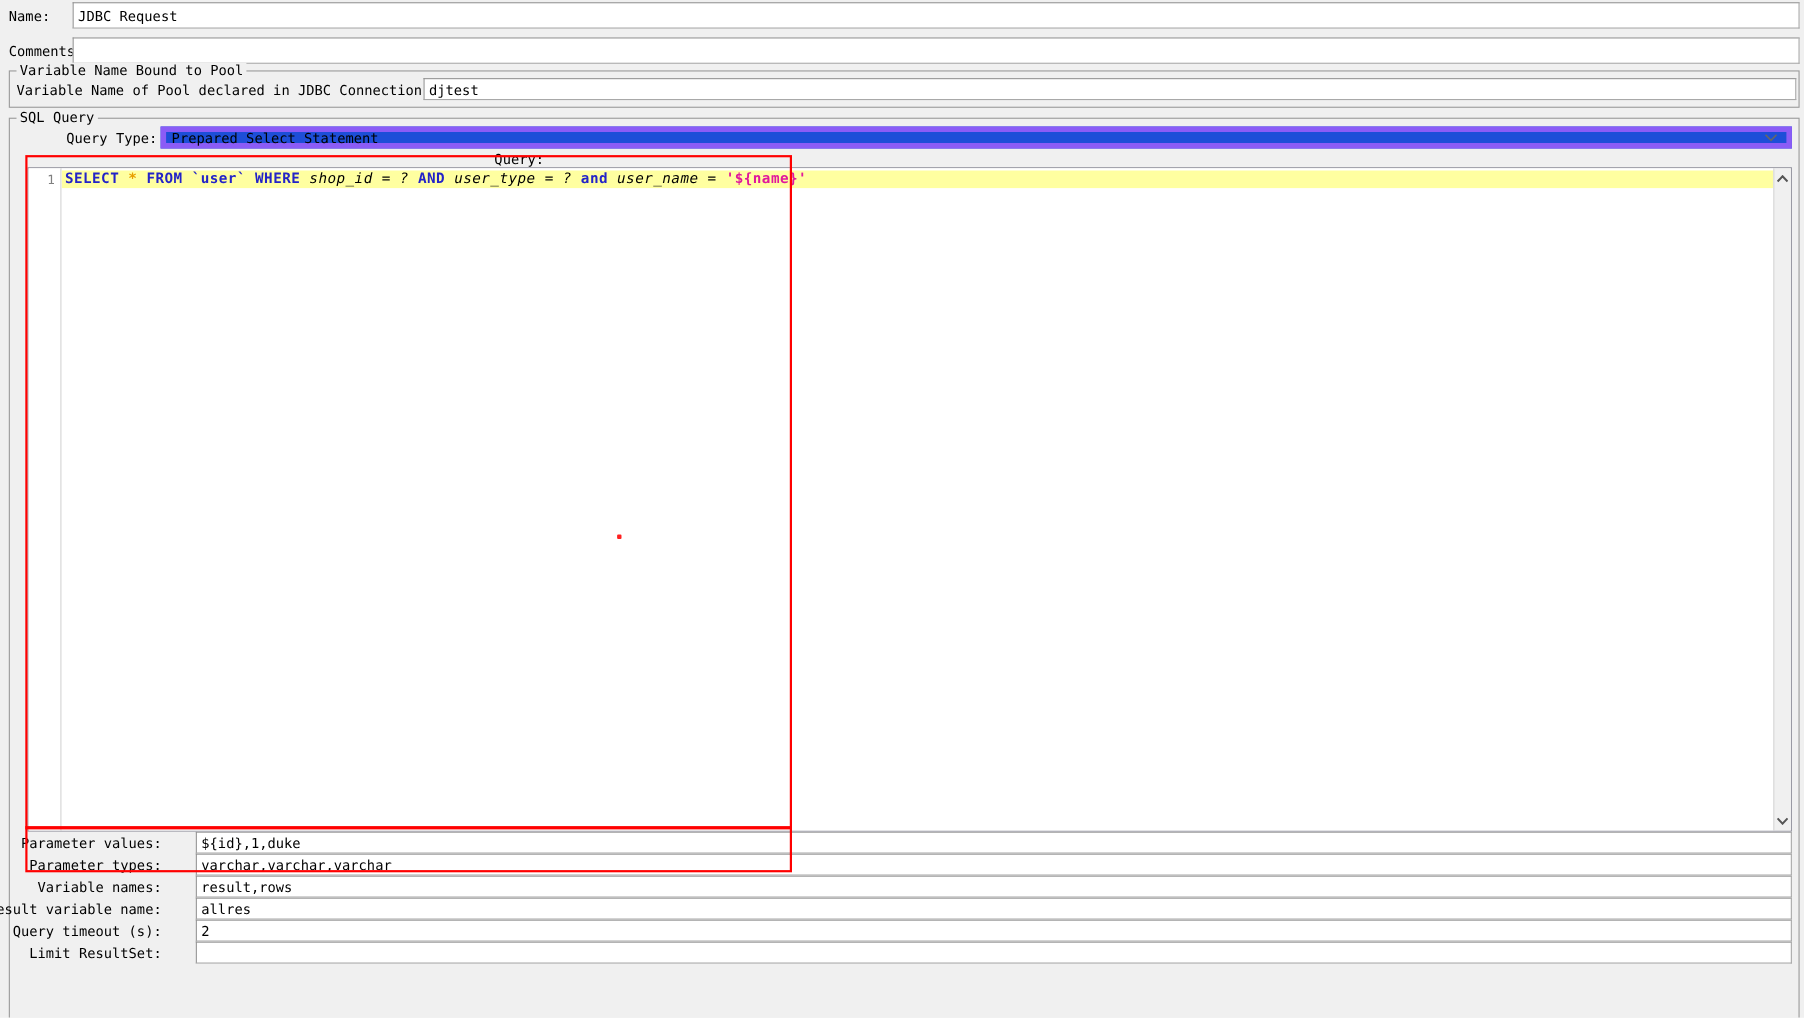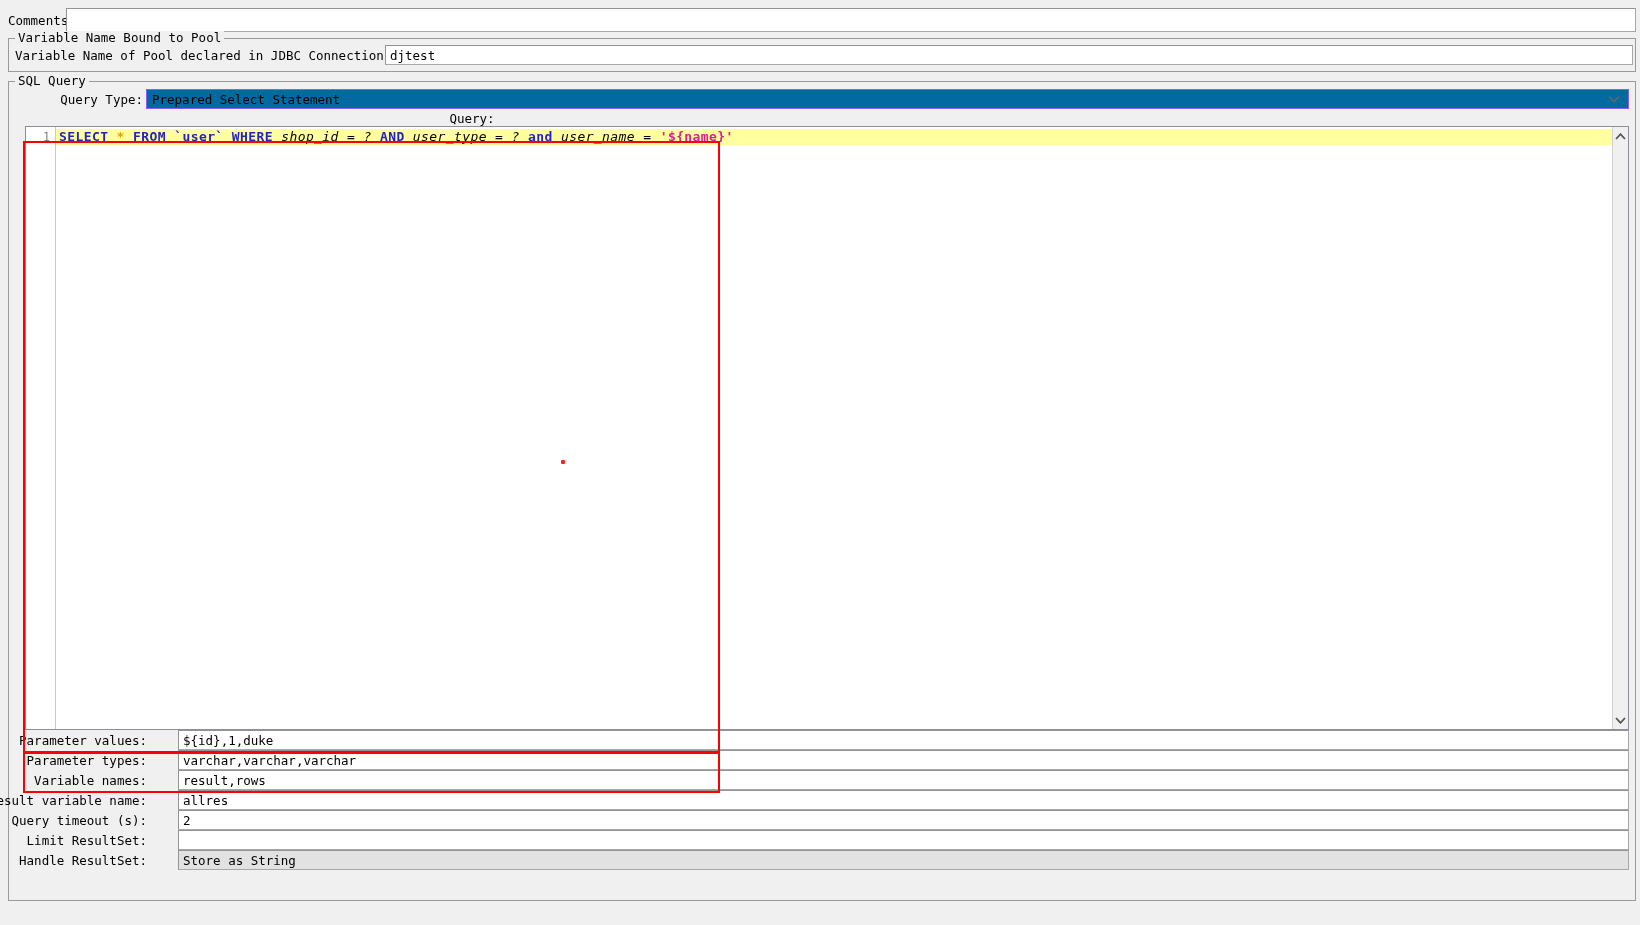--- a/index.html
+++ b/index.html
@@ -105,22 +105,22 @@
     margin-top: 9px;
     height: 820px;
   }
   #sql-group .group-body { padding: 7px 2px 0 2px; }
 
   .row-qtype { height: 20px; }
   .row-qtype .lbl { width: 135px; }
 
   .combo {
     flex: 1 1 auto;
-    background: #0369a1;
-    border: 1px solid #8b5cf6;
+    background: #1d4ed8;
+    border: 5px solid #8b5cf6;
     display: flex;
     align-items: center;
     padding-left: 5px;
     box-sizing: border-box;
     font-family: "DejaVu Sans Mono", "Liberation Mono", monospace;
     font-size: 12.5px;
     color: #000;
     position: relative;
     margin-right: 4px;
   }
@@ -235,20 +235,24 @@
     box-sizing: border-box;
     pointer-events: none;
     z-index: 50;
   }
 </style>
 </head>
 <body>
 
 <div id="top-area">
 
+  <div class="row row-name">
+    <div class="lbl">Name:</div>
+    <div class="txtfield">JDBC Request</div>
+  </div>
 
   <div class="row row-comment">
     <div class="lbl">Comments:</div>
     <div class="txtfield"></div>
   </div>
 </div>
 
 <div class="group" id="pool-group">
   <div class="group-title">Variable Name Bound to Pool</div>
   <div class="group-body">
@@ -318,23 +322,19 @@
           <div class="txtfield">allres</div>
         </div>
         <div class="row lrow">
           <div class="lbl">Query timeout (s):</div>
           <div class="txtfield">2</div>
         </div>
         <div class="row lrow">
           <div class="lbl">Limit ResultSet:</div>
           <div class="txtfield"></div>
         </div>
-        <div class="row lrow disabled">
-          <div class="lbl">Handle ResultSet:</div>
-          <div class="txtfield">Store as String</div>
-        </div>
       </div>
 
   </div>
 </div>
 
 <div class="annot" id="annot-editor" style="left: 23px; top: 141px; width: 697px; height: 613px;"></div>
 <div class="annot" id="annot-params" style="left: 23px; top: 751px; width: 697px; height: 42px;"></div>
 
 </body></html>

